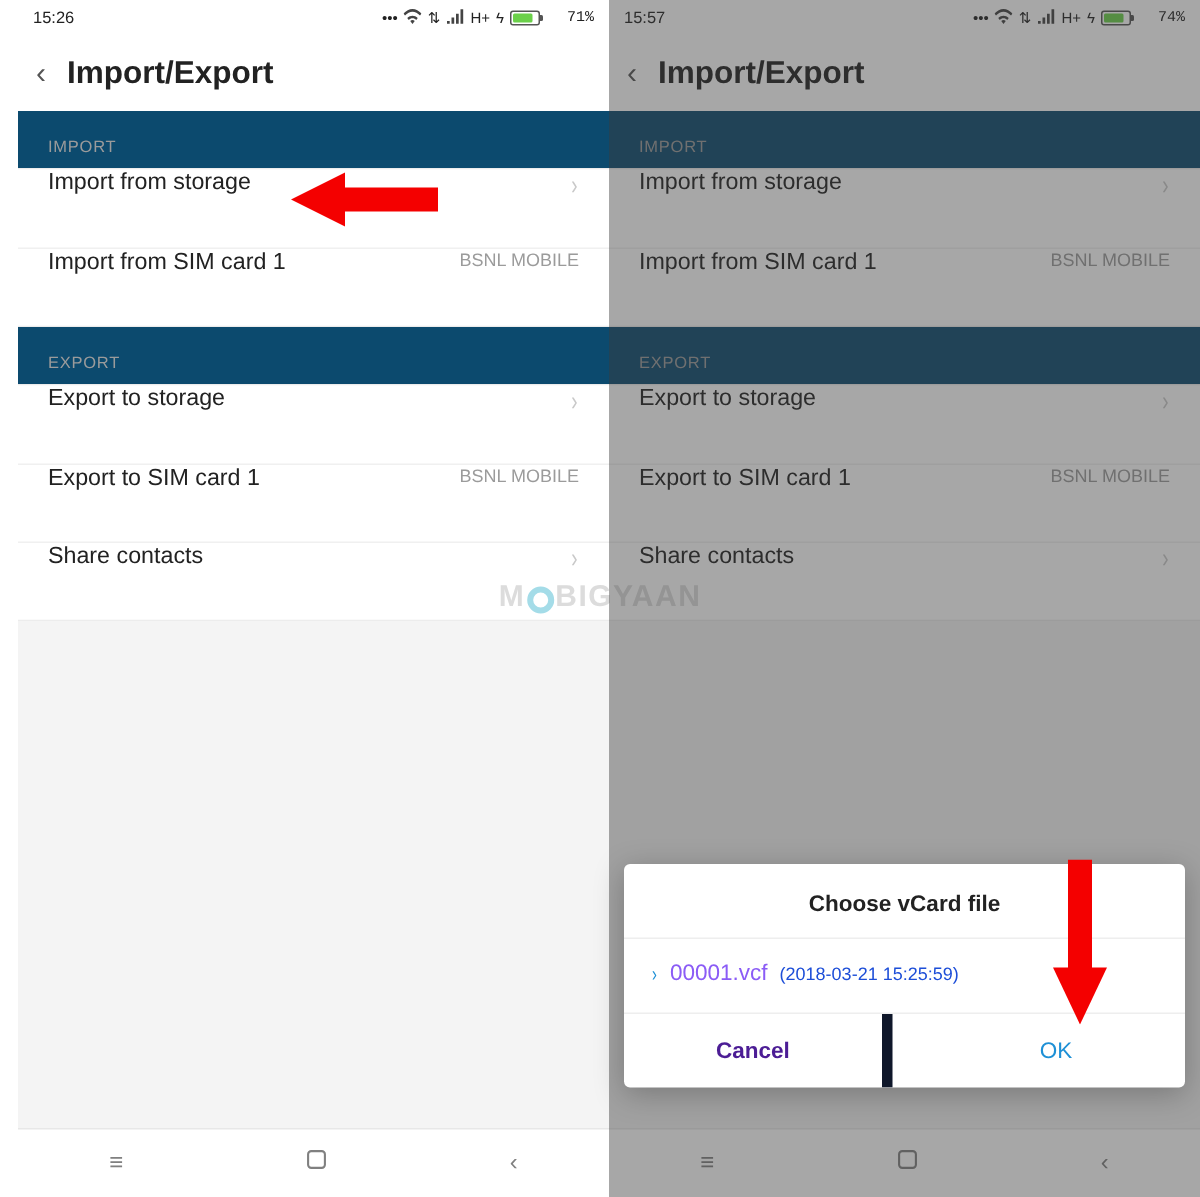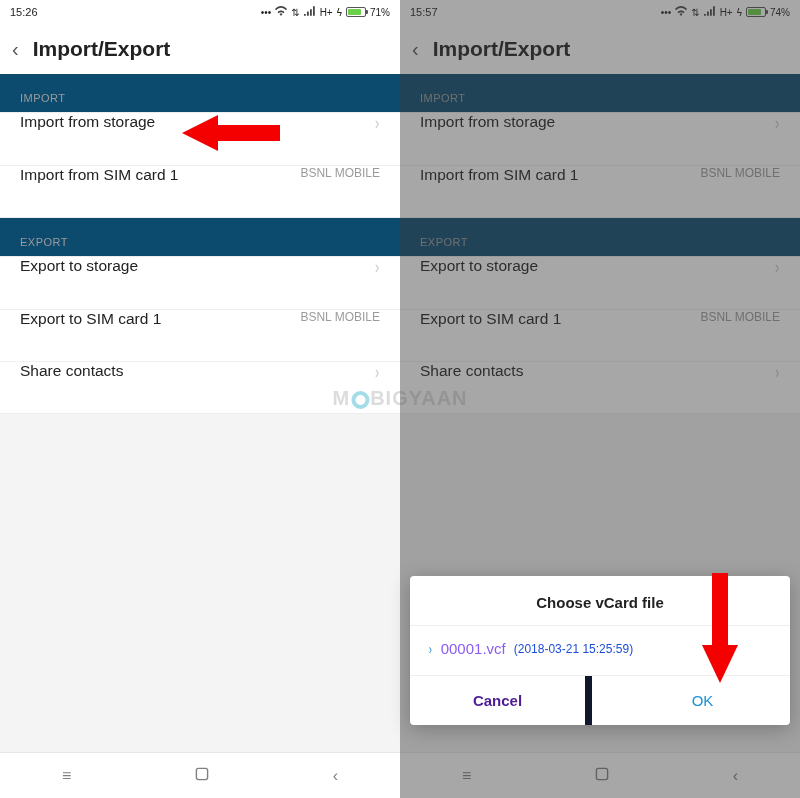--- a/index.html
+++ b/index.html
@@ -8,20 +8,21 @@
     background: #fff;
     width: 800px;
     height: 798px;
     overflow: hidden;
     position: relative;
   }
   .phones {
     display: flex;
     width: 800px;
     height: 798px;
+    padding-left: 12px;
   }
   .phone {
     width: 400px;
     height: 798px;
     position: relative;
     background: #f4f4f4;
     display: flex;
     flex-direction: column;
   }
   
@@ -35,21 +36,21 @@
     color: #222;
   }
   .status-time { font-weight: 500; }
   .status-right {
     margin-left: auto;
     display: flex;
     align-items: center;
     gap: 4px;
     font-size: 10px;
   }
-  .battery-wrap { display: flex; align-items: center; gap: 4px; }
+  .battery-wrap { display: flex; align-items: center; gap: 18px; font-family: Liberation Mono, monospace; }
   .battery {
     width: 20px; height: 10px;
     border: 1px solid #555;
     border-radius: 2px;
     position: relative;
     display: inline-block;
   }
   .battery::after {
     content:""; position:absolute; right:-3px; top:2px;
     width:2px; height:4px; background:#555; border-radius:0 1px 1px 0;

